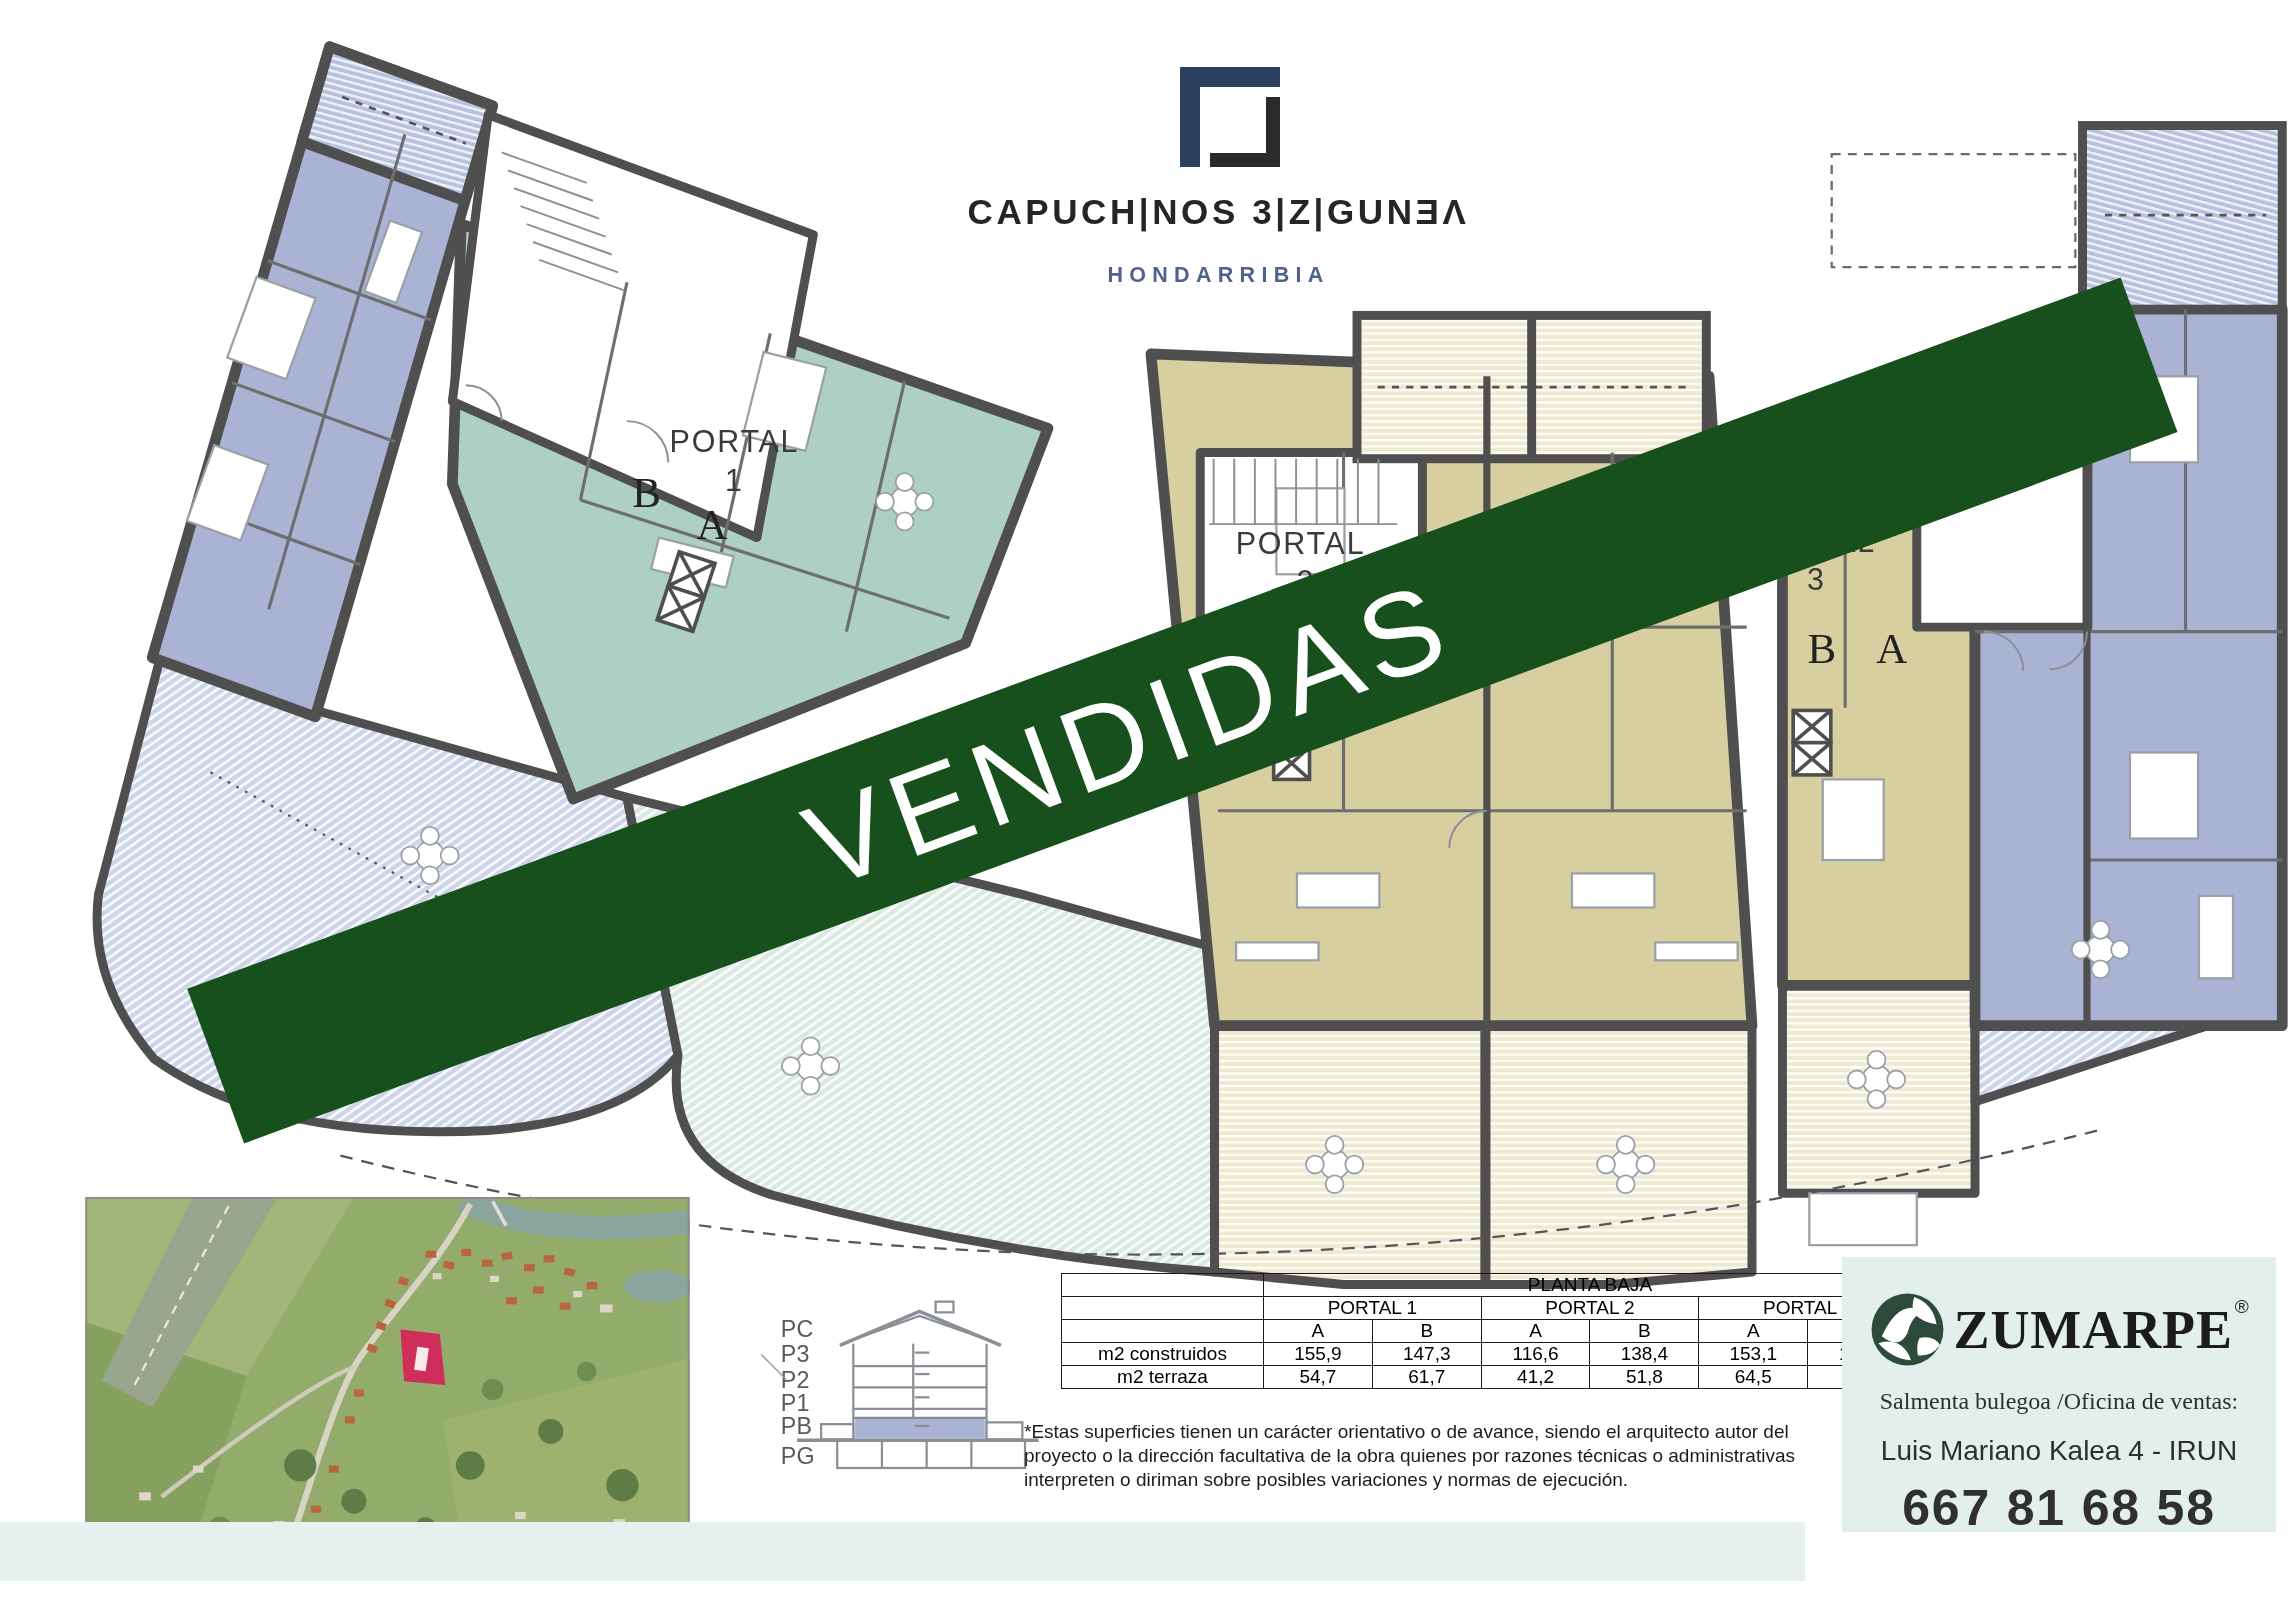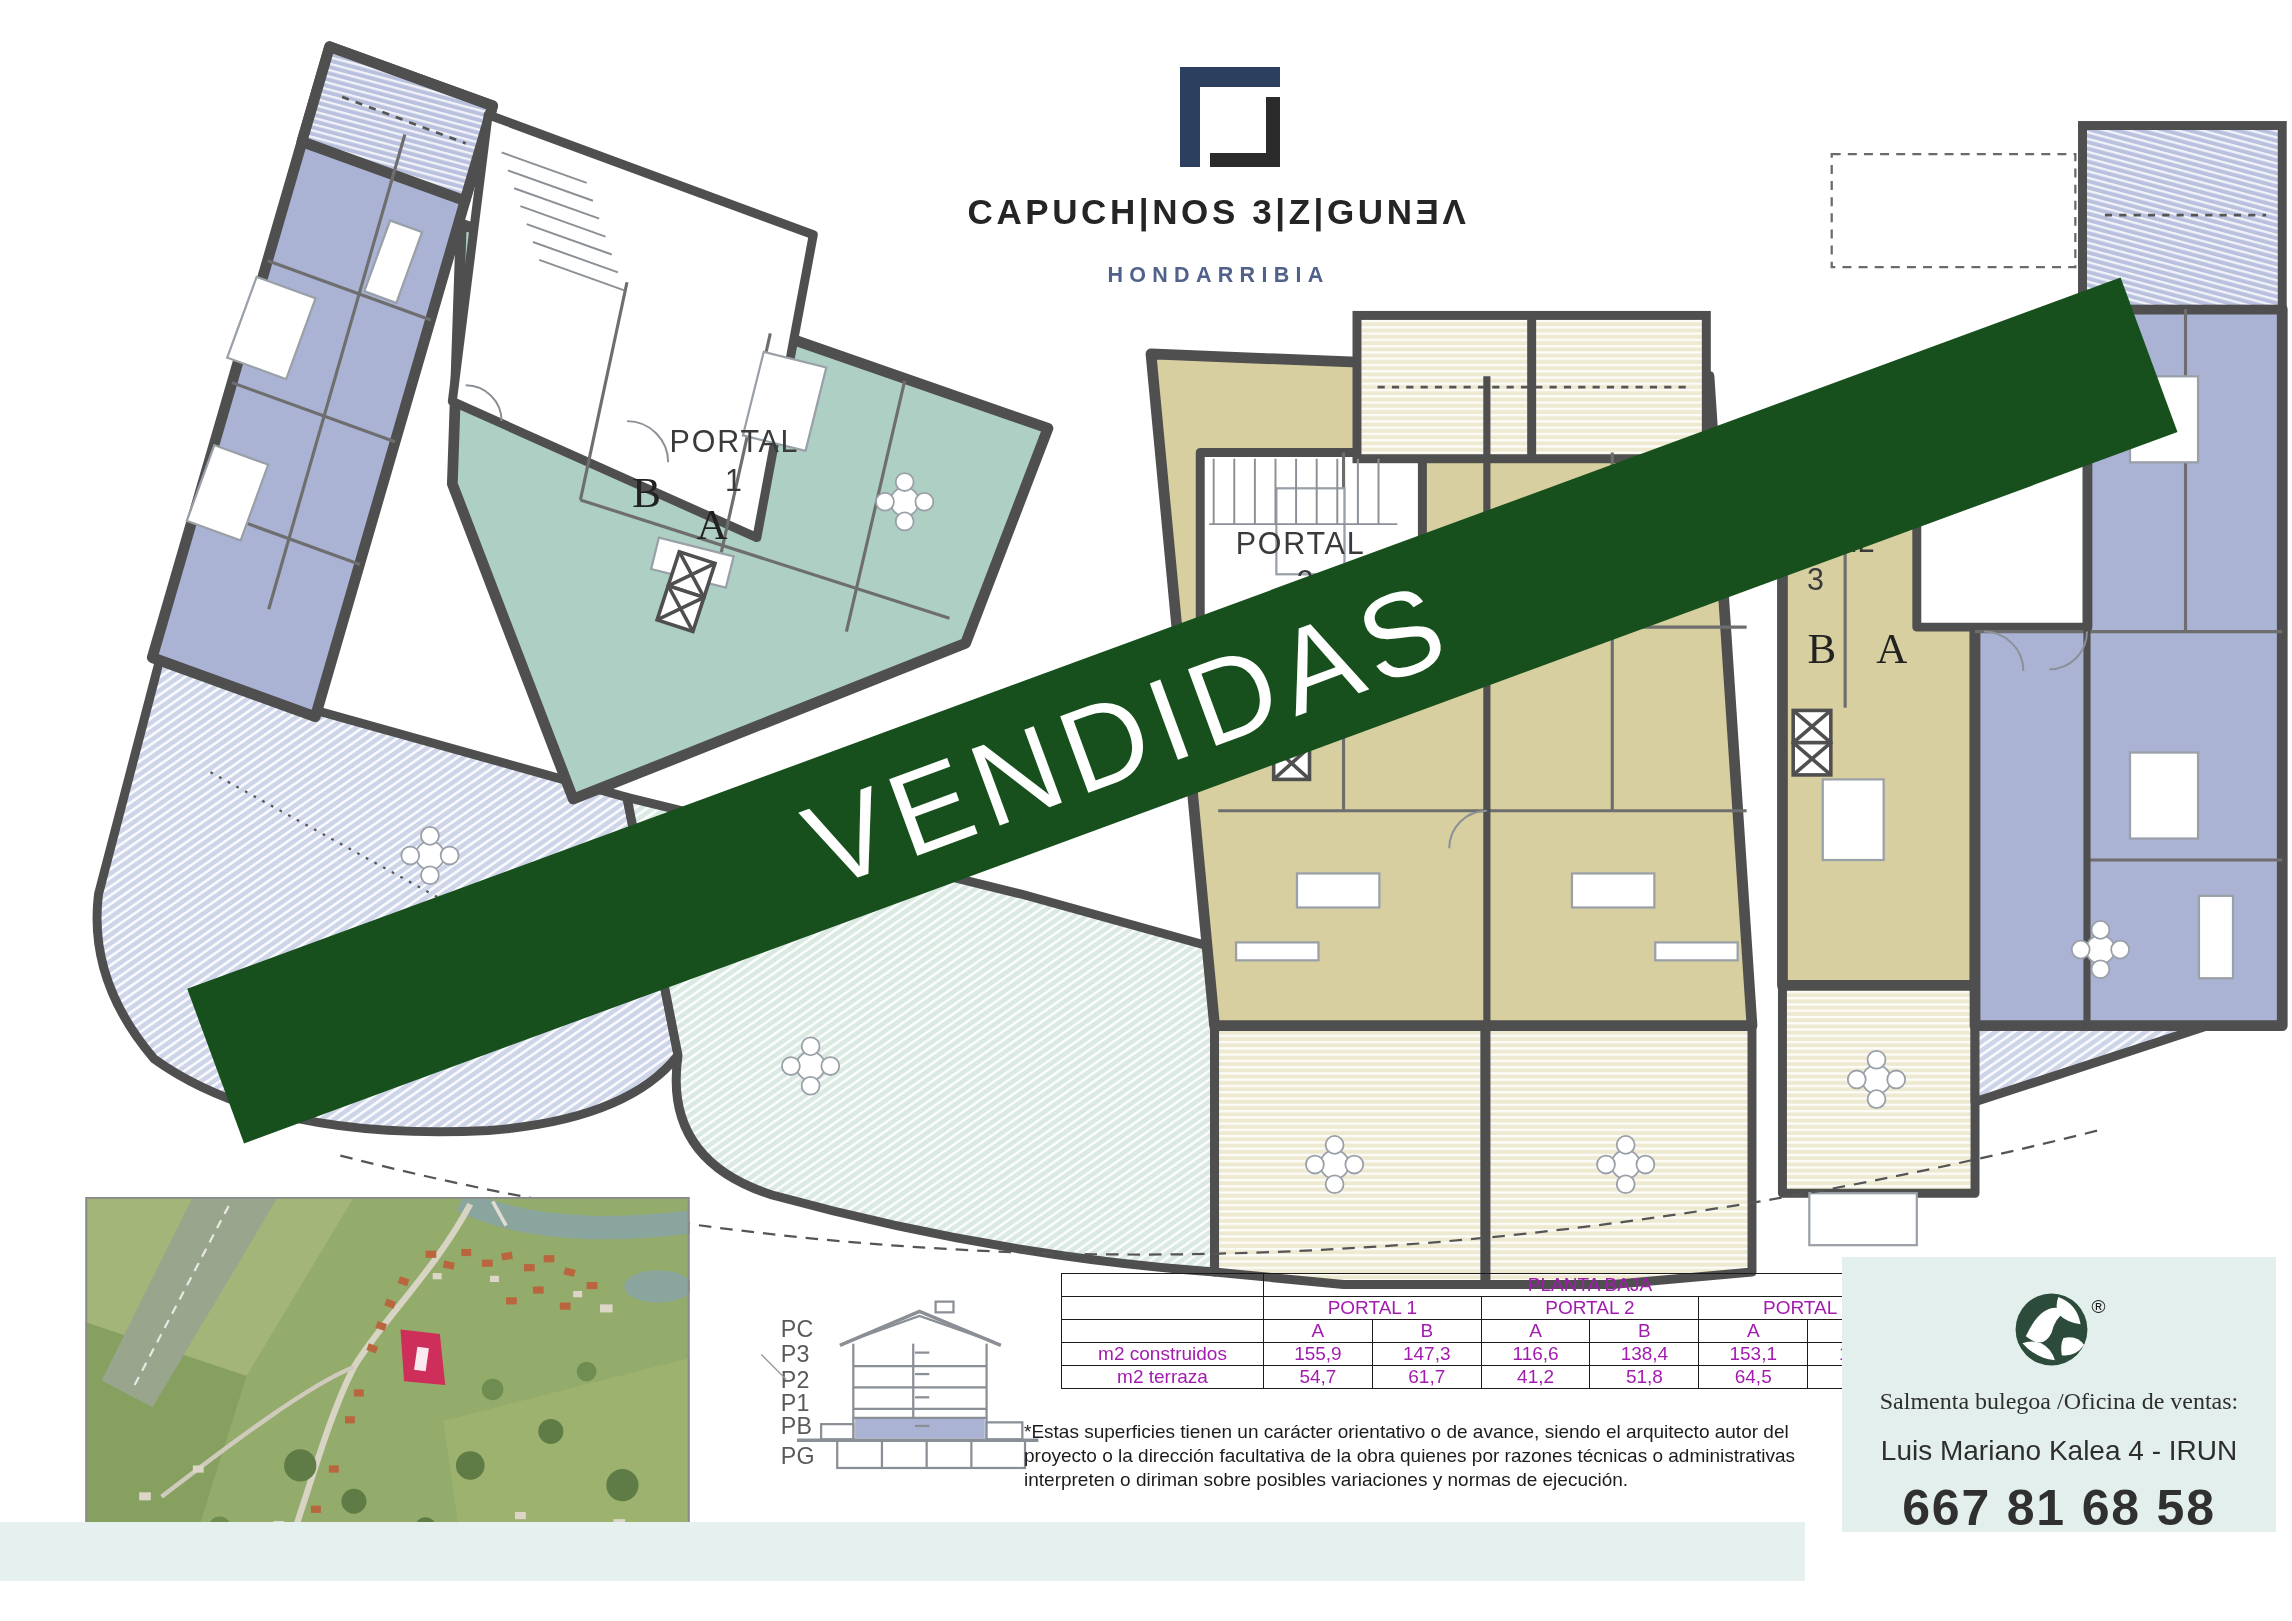--- a/index.html
+++ b/index.html
@@ -11,21 +11,21 @@
   #brand-title{left:681px;top:192px;width:1075px;text-align:center;
     font-size:35px;font-weight:600;letter-spacing:3.6px;color:#252525;}
   #brand-subtitle{left:681px;top:263px;width:1075px;text-align:center;
     font-size:21.5px;font-weight:600;letter-spacing:6.3px;color:#50618a;}
 
   
   #footer-band{left:0;top:1522px;width:1805px;height:59px;background:#e6f0ee;}
 
   
   #surface-table{left:1061px;top:1273px;width:856px;border-collapse:collapse;
-     table-layout:fixed;font-size:19px;color:#a21caf;padding-left:46px;}
+     table-layout:fixed;font-size:19px;color:#000000;padding-left:46px;}
   #surface-table td,#surface-table th{border:1.8px solid #1b1b1b;text-align:center;
      padding:0;font-weight:normal;white-space:nowrap;overflow:hidden;}
   #surface-table .h1{height:21.5px;} #surface-table .h2{height:21.5px;}
   #surface-table .h3{height:19px;} #surface-table .hr{height:23px;}
   #surface-table col.lab{width:202px;}
 
   
   #footnote{left:1024px;top:1420px;width:784px;font-size:19px;line-height:1.26;
      color:#1b1b1b;}
 
@@ -458,19 +458,20 @@
 
 <div class="abs" id="vendor-card">
   <div id="vendor-logo-row">
     <svg width="77" height="77" viewBox="-45 -45 90 90">
       <circle r="42" fill="#2c4b3b"></circle>
       <path d="M-30,8 Q-10,-36 18,-22 Q4,-14 0,4 Q-10,24 -30,8 Z" fill="#ffffff"></path>
       <path d="M8,-38 Q30,-30 34,-6 Q18,-8 8,-18 Q4,-28 8,-38 Z" fill="#ffffff"></path>
       <path d="M-34,16 Q-18,34 4,36 Q0,22 -12,16 Q-24,12 -34,16 Z" fill="#ffffff"></path>
       <path d="M14,10 Q30,6 38,18 Q28,32 12,30 Q10,18 14,10 Z" fill="#ffffff"></path>
     </svg>
+    <span id="vendor-name">ZUMARPE</span>
     <span id="vendor-reg">®</span>
   </div>
   <div id="vendor-office">Salmenta bulegoa /Oficina de ventas:</div>
   <div id="vendor-address">Luis Mariano Kalea 4 - IRUN</div>
   <div id="vendor-phone">667 81 68 58</div>
 </div>
 
 
 </body></html>

